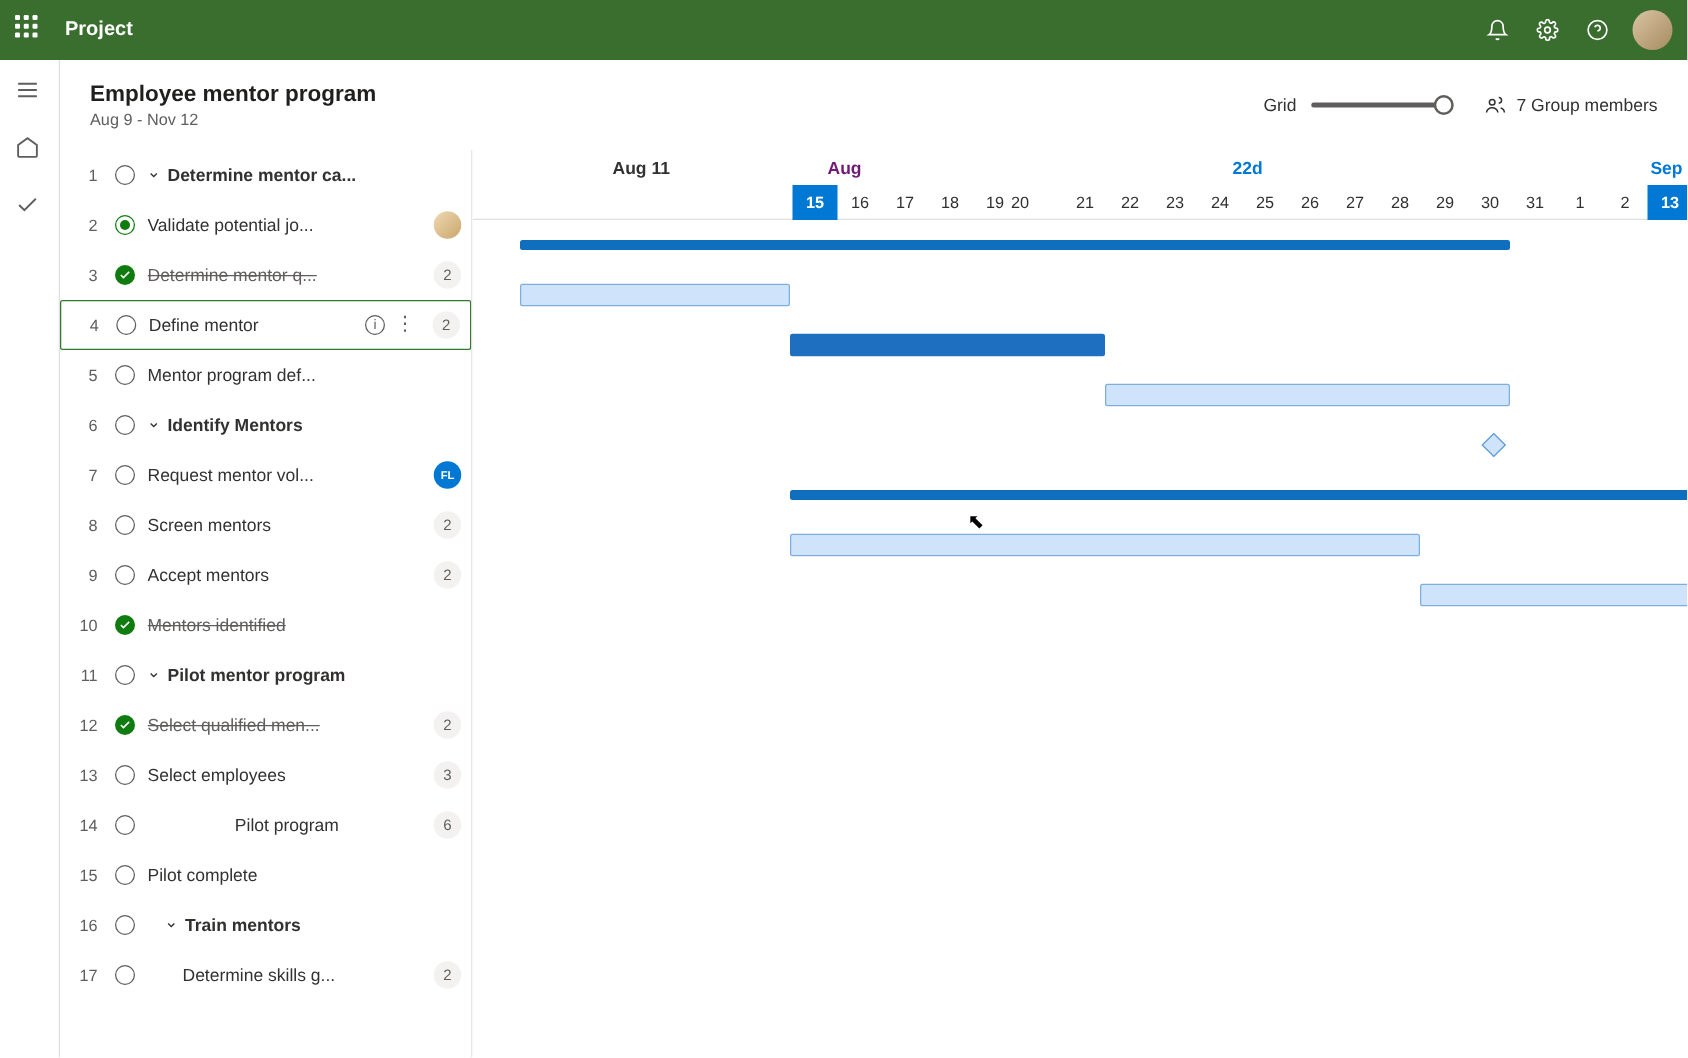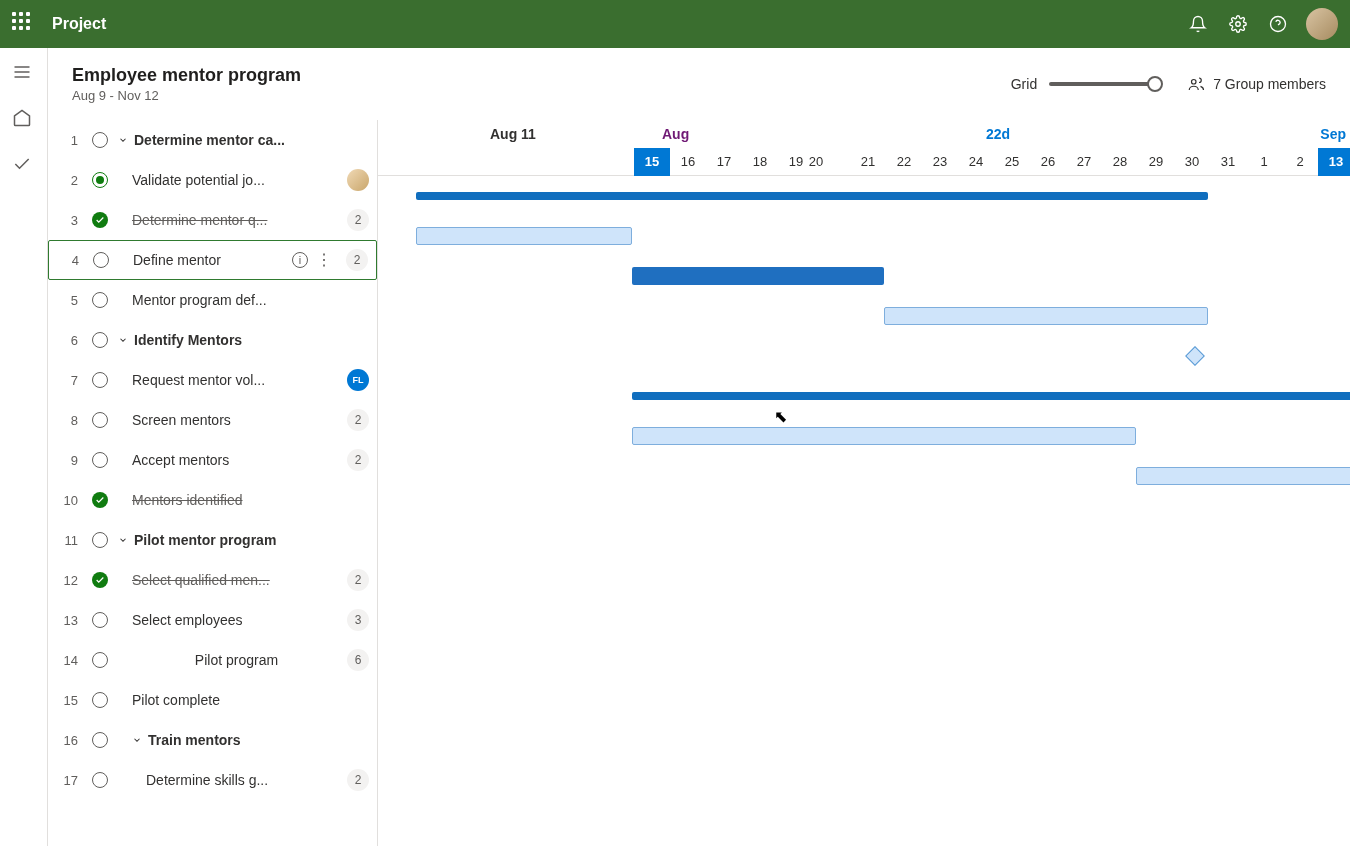--- a/index.html
+++ b/index.html
@@ -213,21 +213,21 @@
 }
 .task-row .name {
   flex: 1;
   white-space: nowrap;
   overflow: hidden;
   text-overflow: ellipsis;
   font-size: 14px;
 }
 .task-row .name.bold { font-weight: 600; }
 .task-row .name.strike { text-decoration: line-through; color: #605e5c; }
-.task-row .indent-1 { margin-left: 14px; }
+.task-row .indent-1 { }
 .task-row .indent-2 { margin-left: 28px; }
 .task-row .badge {
   width: 22px;
   height: 22px;
   border-radius: 50%;
   background: #f3f2f1;
   color: #605e5c;
   font-size: 12px;
   display: flex;
   align-items: center;

